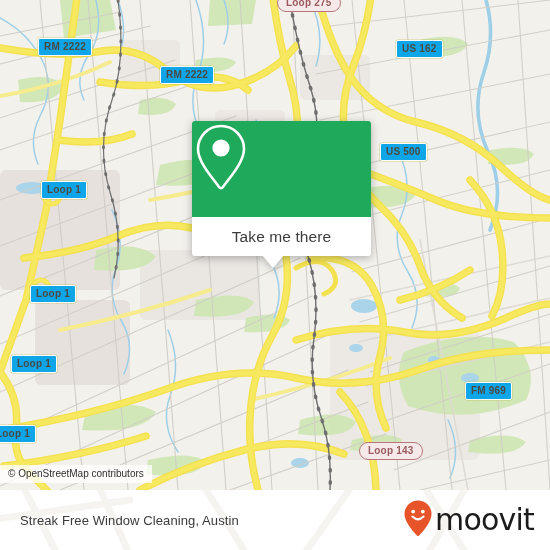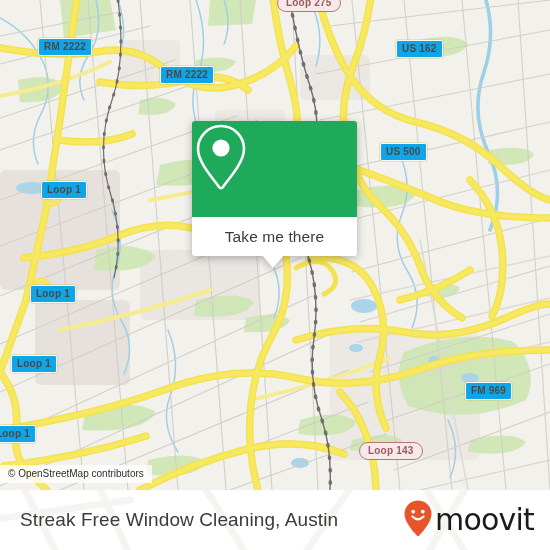--- a/index.html
+++ b/index.html
@@ -36,21 +36,21 @@
   .shield.loop{
     background:#f6e9e9;
     color:#9b5a5f;
     border:1.5px solid #b5757b;
     border-radius:9px;
     padding:2.5px 8px 3px 8px;
   }
 
   
   .card{
-    position:absolute;left:192px;top:121px;width:165px;
+    position:absolute;left:192px;top:121px;width:179px;
     filter:drop-shadow(0 2px 4px rgba(0,0,0,.28));
   }
   .card-top{
     background:#1fa95b;
     height:96px;
     border-radius:3px 3px 0 0;
     display:flex;align-items:center;justify-content:center;
   }
   .card-top svg{display:block;}
   .card-bottom{
@@ -86,21 +86,21 @@
     position:absolute;left:0;top:490px;width:550px;height:60px;
     background:#ffffff;overflow:hidden;
   }
   .footer-wm{
     position:absolute;left:0;top:0;width:550px;height:60px;
     opacity:.5;
   }
   .footer-title{
     position:absolute;left:20px;top:0;height:60px;
     display:flex;align-items:center;
-    font-size:19px;color:#3b3b3b;letter-spacing:.1px;
+    font-size:13px;color:#3b3b3b;letter-spacing:.1px;
     white-space:nowrap;
   }
   .brand{
     position:absolute;right:16px;top:0;height:60px;
     display:flex;align-items:center;gap:2px;
   }
   .brand-mark{display:block;}
   .brand-name{
     font-size:30px;font-weight:normal;color:#1b1b1b;
     letter-spacing:-.8px;line-height:1;

